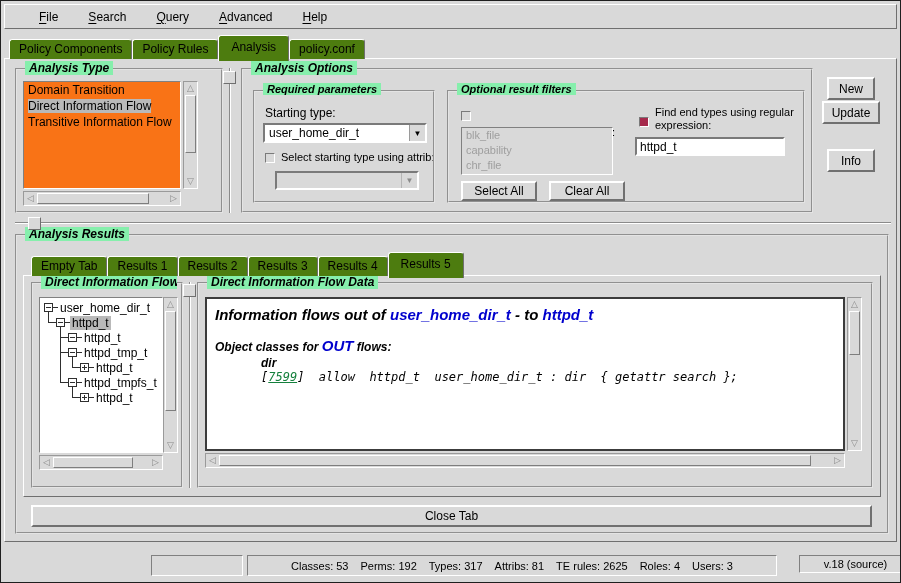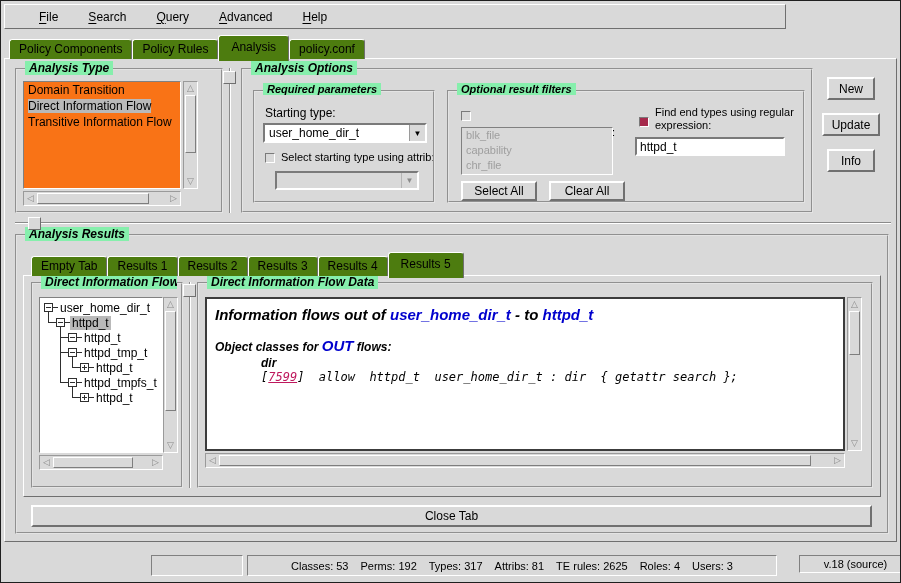--- a/index.html
+++ b/index.html
@@ -78,32 +78,32 @@
   .cline { position:absolute; background:#2f2f2f; }
 
   
   #result-textarea { background:#fff; border:2px solid #3c3c3c; padding:5px 8px; overflow:hidden; }
   .res-title { font-size:15px; font-weight:bold; line-height:22px; }
   .blue { color:#0000cd; }
   .res-oc { margin-top:11px; font-weight:bold; font-size:12px; }
   .res-oc .kw { font-size:15px; color:#0000cd; }
   .res-class { margin-top:2px; margin-left:46px; font-weight:bold; }
   .res-rule { margin-left:46px; font-family:"DejaVu Sans Mono", monospace; font-size:12px; white-space:pre; }
-  .rule-link { color:#be185d; text-decoration:underline; }
+  .rule-link { color:#15803d; text-decoration:underline; }
 
   
   .status-box { position:absolute; border:1px solid; border-color:#808080 #ffffff #ffffff #808080; background:#d9d9d9; display:flex; align-items:center; justify-content:center; font-size:11px; }
   #status-stats { gap:12px; }
 </style>
 </head>
 <body>
 
 <div id="window">
 
-  <div id="menubar" class="abs up1" style="left:3px; top:3px; width:782px; height:25px;">
+  <div id="menubar" class="abs up1" style="left:3px; top:3px; width:893px; height:25px;">
     <span class="menu-item"><span class="mi-init">F</span><span>ile</span></span>
     <span class="menu-item"><span class="mi-init">S</span><span>earch</span></span>
     <span class="menu-item"><span class="mi-init">Q</span><span>uery</span></span>
     <span class="menu-item"><span class="mi-init">A</span><span>dvanced</span></span>
     <span class="menu-item"><span class="mi-init">H</span><span>elp</span></span>
   </div>
 
   <div class="abs tabrow" style="left:8px; top:34px; height:24px; z-index:4;">
     <div class="tab inactive">Policy Components</div>
     <div class="tab inactive">Policy Rules</div>
@@ -169,21 +169,21 @@
   <div class="btn abs" style="left:460px; top:180px; width:76px; height:20px; z-index:2;">Select All</div>
   <div class="btn abs" style="left:548px; top:180px; width:76px; height:20px; z-index:2;">Clear All</div>
   <span class="cb checked abs" style="left:638px; top:116px; z-index:2;"></span>
   <div class="abs" style="left:654px; top:105px; font-size:11px; z-index:2; line-height:13px; white-space:nowrap;">
     <div>Find end types using regular</div>
     <div>expression:</div>
   </div>
   <input class="field abs" style="left: 634px; top: 136px; width: 150px; height: 19px; z-index: 2;" value="httpd_t">
 
   <div class="btn abs" style="left:826px; top:76px; width:48px; height:23px; z-index:2;">New</div>
-  <div class="btn abs" style="left:821px; top:112px; width:58px; height:23px; z-index:2;">Update</div>
+  <div class="btn abs" style="left:821px; top:100px; width:58px; height:23px; z-index:2;">Update</div>
   <div class="btn abs" style="left:826px; top:148px; width:48px; height:23px; z-index:2;">Info</div>
 
   <div class="hline" style="left:14px; top:221px; width:876px; z-index:2;"></div>
   <div class="sash-handle" style="left:27px; top:216px;"></div>
 
   <div class="gb" style="left:14px; top:233px; width:874px; height:300px; z-index:2;">
     <span class="gb-label">Analysis Results</span>
   </div>
 
   <div class="abs tabrow" style="left:30px; top:251px; height:24px; z-index:4;">

